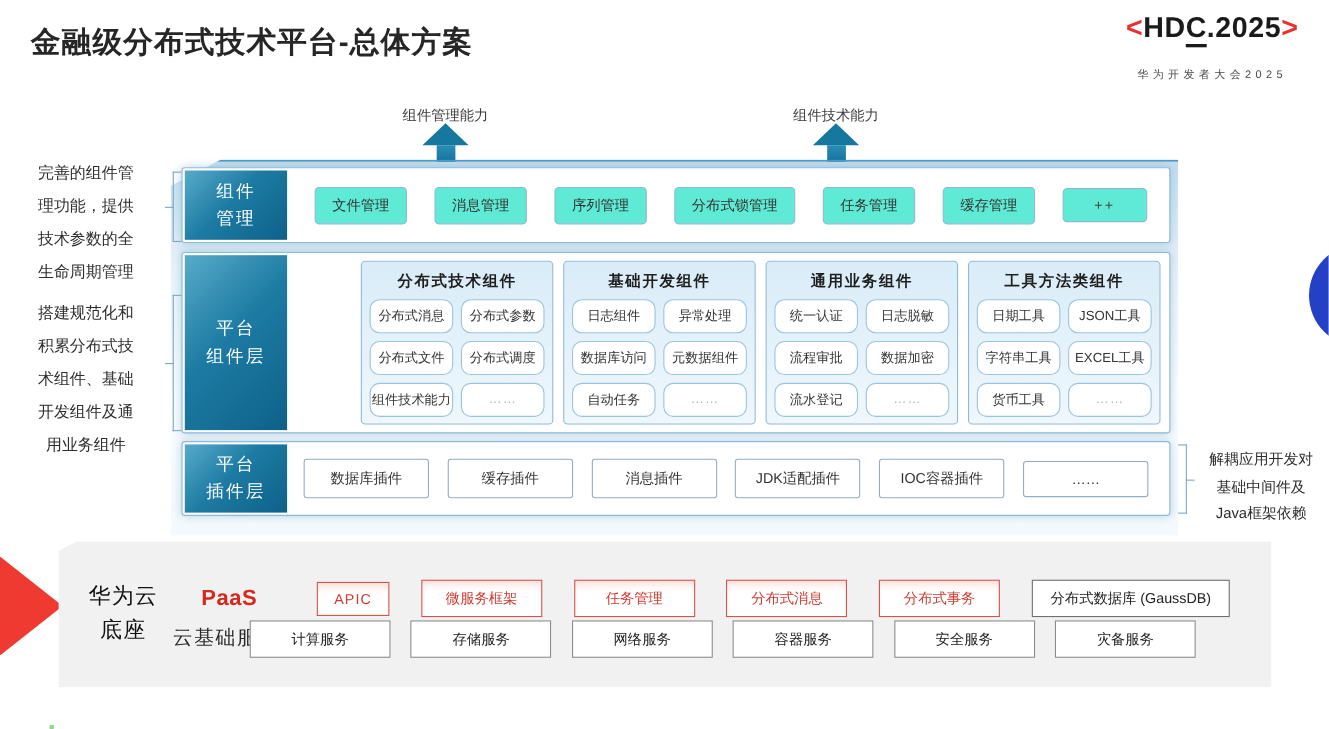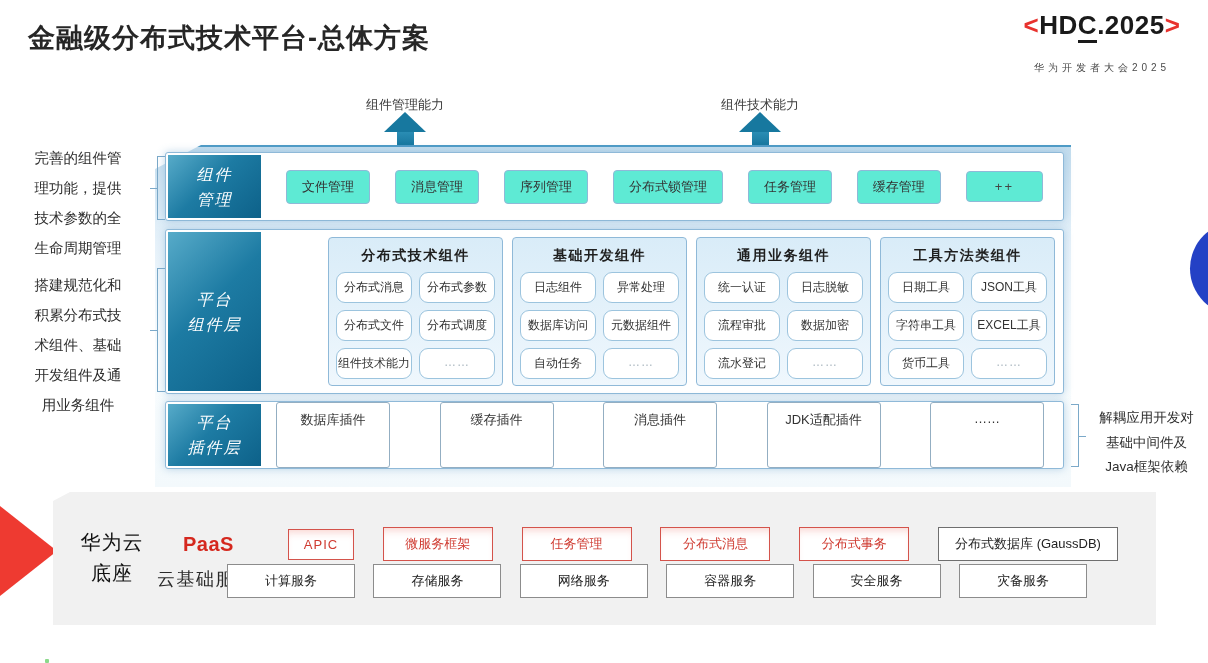--- a/index.html
+++ b/index.html
@@ -29,39 +29,39 @@
     border-top:2px solid #4e9bc6;
     clip-path:polygon(46px 0,100% 0,100% 100%,0 100%,0 24px);}
 
   
   .box-row{position:absolute;left:165px;width:897px;background:#fff;
     border:1px solid #8fb9d8;border-radius:3px;
     box-shadow:0 0 8px rgba(110,165,205,.45);}
   .layer-label{position:absolute;left:2px;top:2px;bottom:2px;width:93px;
     background:linear-gradient(135deg,#57abc9 0%,#1d7ba3 45%,#0d6189 100%);
     color:#fff;display:flex;align-items:center;justify-content:center;text-align:center;
-    font-size:16px;line-height:25px;letter-spacing:2px;white-space:pre-line;font-weight:500;font-style:italic;}
+    font-size:16px;line-height:25px;letter-spacing:2px;white-space:pre-line;font-weight:500;}
   .chips{position:absolute;left:120px;right:20px;top:0;bottom:0;
     display:flex;align-items:center;justify-content:space-between;}
   .chip{background:#5eead4;border:1px solid #8fb9d8;border-radius:4px;
     padding:7px 15px;font-size:13px;color:#333;white-space:nowrap;}
   .chip.plus{padding:7px 28px;letter-spacing:2px;color:#444;}
 
   .cols{position:absolute;left:162px;right:8px;top:7px;bottom:7px;display:flex;gap:9px;}
   .col{flex:1;background:linear-gradient(180deg,#d9ecf8,#eff7fd);
     border:1px solid #8fb9d8;border-radius:4px;padding:5px 7px;}
   .col-title{font-size:14px;font-weight:700;color:#1f1f1f;text-align:center;
     letter-spacing:1.5px;margin:4px 0 7px;}
   .grid{display:grid;grid-template-columns:1fr 1fr;gap:7px 7px;}
   .cell{background:#fff;border:1px solid #9cc4de;border-radius:9px;
     font-size:12px;color:#333;text-align:center;padding:6px 1px;white-space:nowrap;}
   .cell.muted,.chip.muted{color:#a9b6bf;letter-spacing:1px;}
 
   .plugins{position:absolute;left:110px;right:19px;top:0;bottom:0;
-    display:flex;justify-content:space-between;}
+    display:flex;align-items:center;justify-content:space-between;}
   .plugin-chip{width:112px;text-align:center;background:#fff;border:1px solid #93aec2;
     border-radius:3px;padding:8px 0;font-size:13px;color:#333;}
 
   
   .bracket-l{position:absolute;left:157px;width:7px;border:1px solid #7ba9c9;border-right:none;}
   .bracket-l::after{content:"";position:absolute;left:-8px;top:50%;width:8px;height:1px;background:#7ba9c9;}
   .bracket-r{position:absolute;left:1071px;width:7px;border:1px solid #7ba9c9;border-left:none;}
   .bracket-r::after{content:"";position:absolute;right:-8px;top:50%;width:8px;height:1px;background:#7ba9c9;}
   .note{position:absolute;white-space:pre-line;text-align:center;color:#2e2e2e;}
   .note-left{left:8px;width:140px;font-size:14.5px;line-height:30px;}
@@ -205,20 +205,21 @@
   </div>
 
   <div class="box-row" style="top:401px;height:66px;">
     <div class="layer-label">平台
 插件层</div>
     <div class="plugins">
       <div class="plugin-chip">数据库插件</div>
       <div class="plugin-chip">缓存插件</div>
       <div class="plugin-chip">消息插件</div>
       <div class="plugin-chip">JDK适配插件</div>
+      <div class="plugin-chip">IOC容器插件</div>
       <div class="plugin-chip muted">……</div>
     </div>
   </div>
 
   <div class="bracket-r" style="top:404px;height:61px;"></div>
   <div class="note note-right" style="top:406px;">解耦应用开发对
 基础中间件及
 Java框架依赖</div>
 
   <div class="red-tri"></div>

